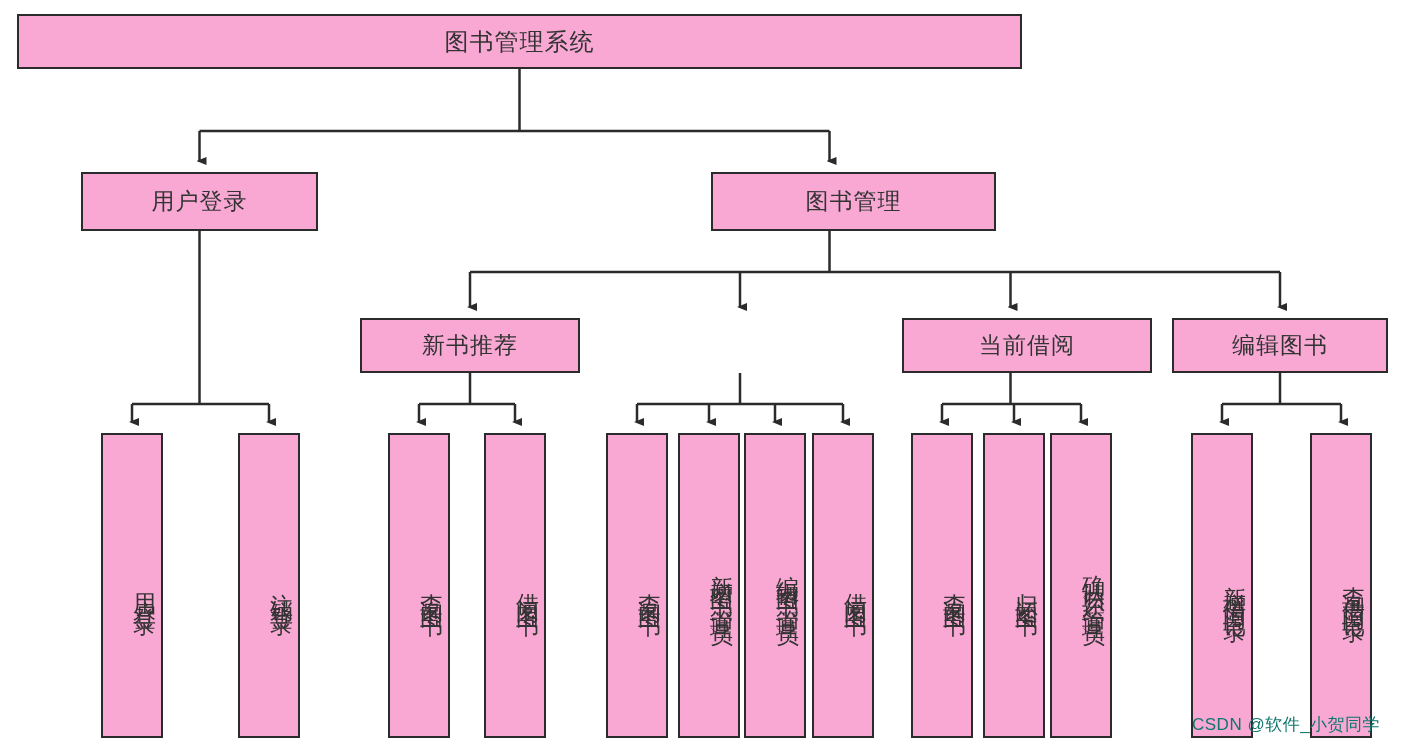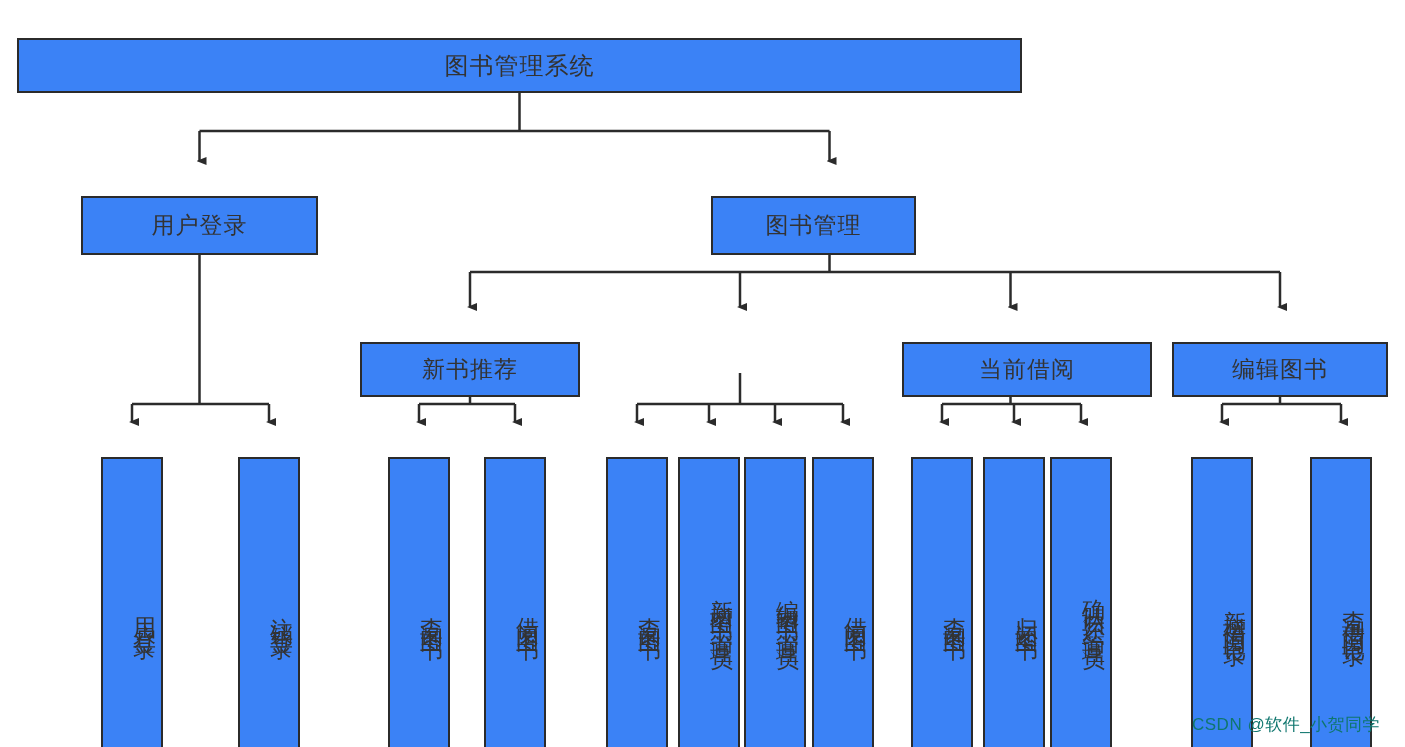--- a/index.html
+++ b/index.html
@@ -23,26 +23,25 @@
     left: 0;
     top: 0;
     width: 1405px;
     height: 747px;
     pointer-events: none;
   }
   .node {
     position: absolute;
     box-sizing: border-box;
     border: 2px solid #2b2b2b;
-    background: #3b82f6;
+    background: #f9a8d4;
     display: flex;
     align-items: center;
     justify-content: center;
     color: #333333;
-    margin-top: 24px;
   }
   .node.horiz {
     font-size: 23px;
     letter-spacing: 1px;
     line-height: 1.15;
   }
   .node.root {
     font-size: 24px;
   }
   .node.vert {
@@ -116,21 +115,21 @@
       </g>
   </svg>
 
   <div class="node root horiz" style="left: 17px; top: 14px; width: 1005px; height: 55px;">
     <span>图书管理系统</span>
   </div>
 
   <div class="node horiz" style="left: 81px; top: 172px; width: 237px; height: 59px;">
     <span>用户登录</span>
   </div>
-  <div class="node horiz" style="left: 711px; top: 172px; width: 205px; height: 59px;">
+  <div class="node horiz" style="left: 711px; top: 172px; width: 285px; height: 59px;">
     <span>图书管理</span>
   </div>
 
   <div class="node horiz" style="left: 360px; top: 318px; width: 220px; height: 55px;">
     <span>新书推荐</span>
   </div>
   <div class="node horiz" style="left: 902px; top: 318px; width: 250px; height: 55px;">
     <span>当前借阅</span>
   </div>
   <div class="node horiz" style="left: 1172px; top: 318px; width: 216px; height: 55px;">

